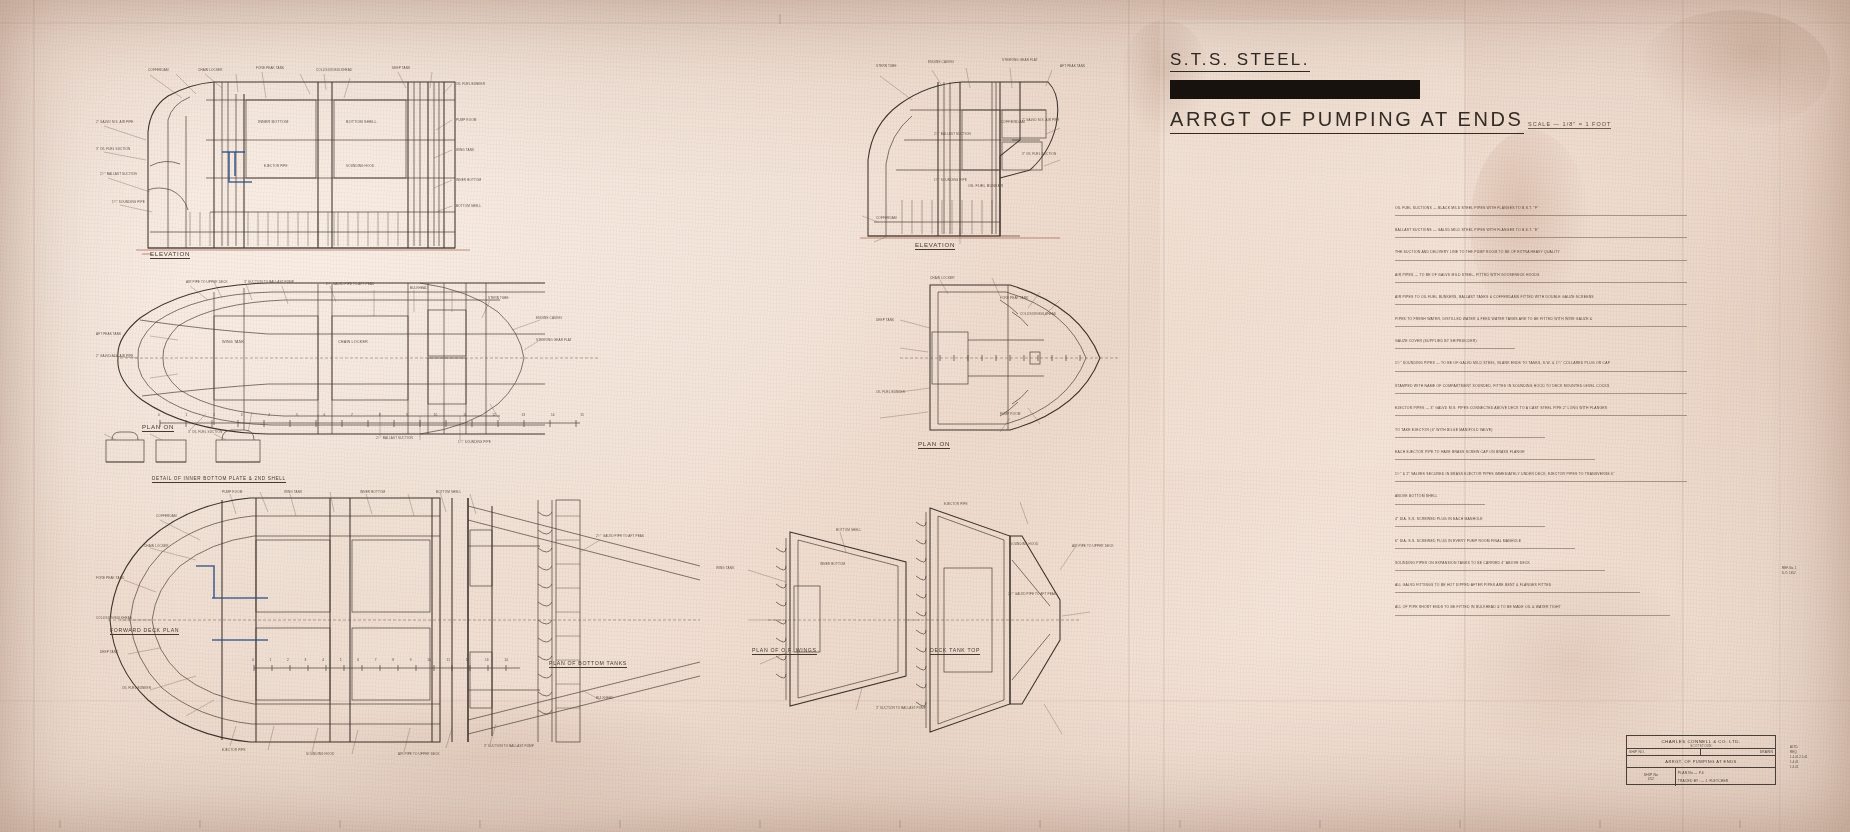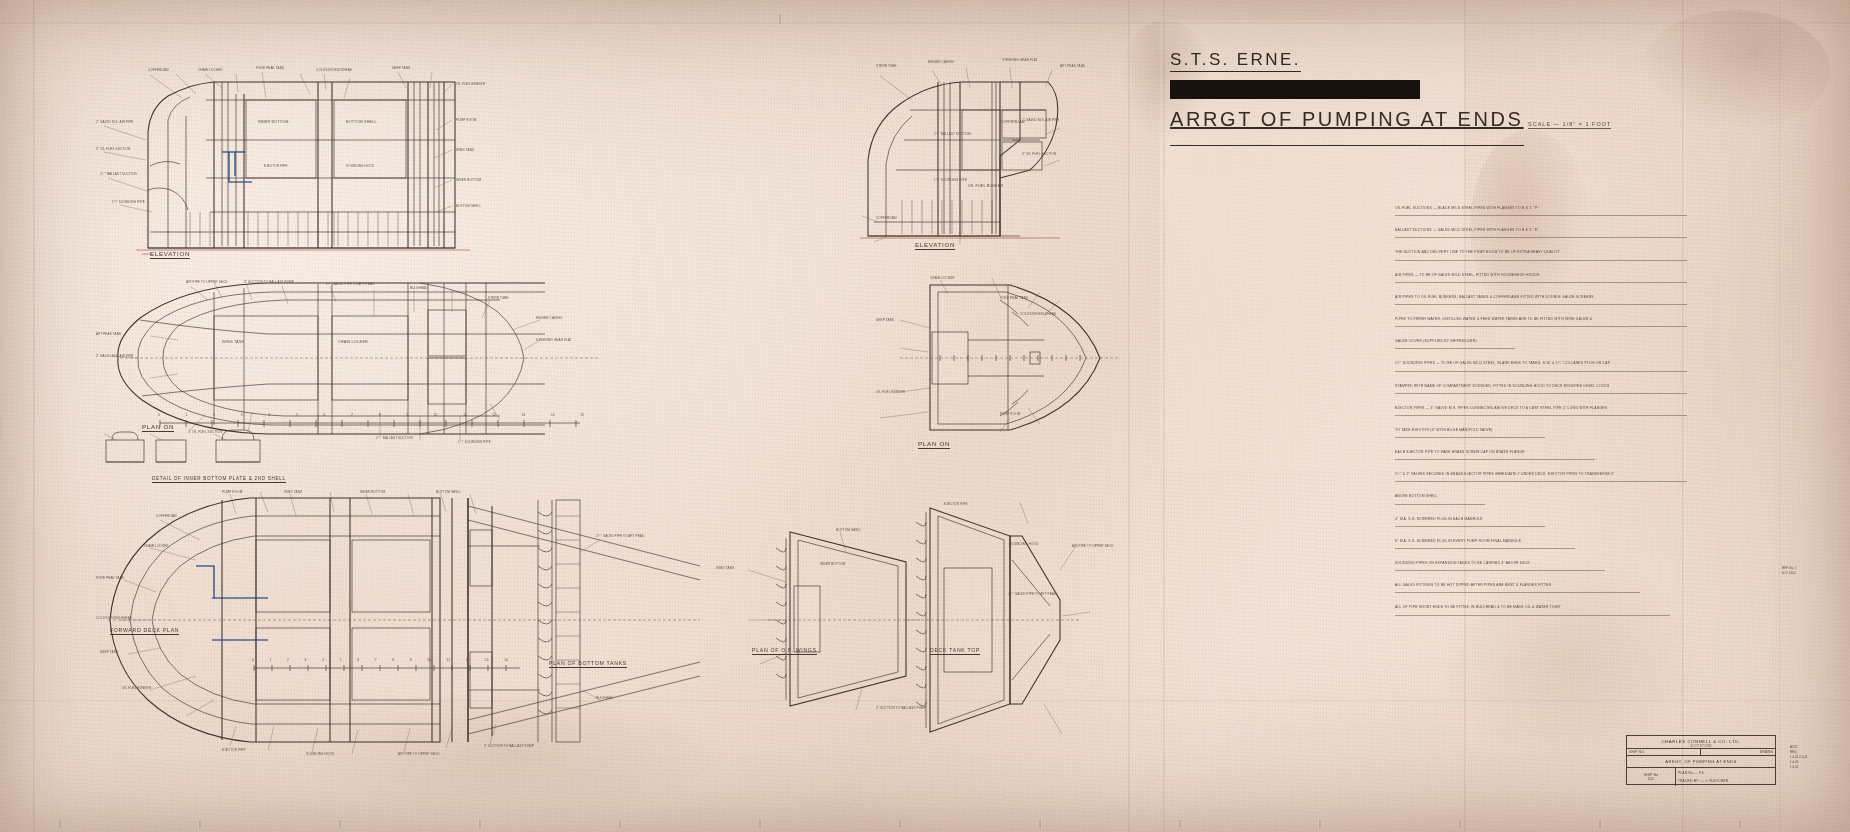--- a/index.html
+++ b/index.html
@@ -43,21 +43,21 @@
 
   .vlabel{position:absolute;color:#45392f;font-size:6.2px;letter-spacing:.7px;
           white-space:nowrap;border-bottom:.7px solid #45392f;padding-bottom:.5px;}
 
   
   #titleblock{position:absolute;left:1170px;top:50px;width:520px;}
   #ts-ship{font-size:17px;letter-spacing:2.4px;color:#2e2722;
            border-bottom:1.6px solid #2e2722;display:inline-block;padding-bottom:1px;}
   #ts-redact{margin-top:8px;width:250px;height:19px;background:#17120e;}
   #ts-main{margin-top:9px;font-size:20px;letter-spacing:2.6px;color:#332b24;
-           border-bottom:1.3px solid #332b24;display:inline-block;padding-bottom:14px;text-decoration:underline;}
+           border-bottom:1.3px solid #332b24;display:inline-block;padding-bottom:2px;}
   #ts-scale{margin-top:7px;font-size:5.5px;letter-spacing:1px;color:#5a4c40;
             border-bottom:.6px solid #6b5b4c;display:inline-block;padding-bottom:1px;}
 
   
   #notes{position:absolute;left:1395px;top:202px;width:292px;}
   #notes .nl{font-size:3.4px;line-height:12.6px;letter-spacing:.22px;color:#55473b;
              white-space:nowrap;border-bottom:.4px solid rgba(110,92,76,.55);
              padding-bottom:.6px;margin-bottom:8px;overflow:hidden;}
 
   
@@ -106,21 +106,21 @@
 
   <div id="edges"></div>
 
   <div class="stain" style="left:1470px;top:130px;width:120px;height:190px;background:radial-gradient(ellipse at 40% 40%,rgba(168,120,85,.22),rgba(168,120,85,0) 70%)"></div>
   <div class="stain" style="left:1120px;top:20px;width:90px;height:120px;background:radial-gradient(ellipse at 50% 40%,rgba(150,105,78,.20),rgba(150,105,78,0) 70%)"></div>
   <div class="stain" style="left:1640px;top:10px;width:190px;height:120px;background:radial-gradient(ellipse at 60% 35%,rgba(150,105,78,.22),rgba(150,105,78,0) 72%)"></div>
   <div class="stain" style="left:300px;top:690px;width:420px;height:130px;background:radial-gradient(ellipse at 50% 50%,rgba(160,115,85,.14),rgba(160,115,85,0) 72%)"></div>
   <div class="stain" style="left:1440px;top:560px;width:260px;height:200px;background:radial-gradient(ellipse at 50% 50%,rgba(160,115,85,.12),rgba(160,115,85,0) 72%)"></div>
 
   <div id="titleblock">
-    <div id="ts-ship">S.T.S. ERNE.</div>
+    <div id="ts-ship">S.T.S. STEEL.</div>
     <div id="ts-redact"></div>
     <div id="ts-main">ARRGT OF PUMPING AT ENDS</div>
     <div id="ts-scale">SCALE — 1/8" = 1 FOOT</div>
   </div>
 
   <div id="notes">
     <div class="nl">OIL FUEL SUCTIONS — BLACK MILD STEEL PIPES WITH FLANGES TO B.S.T. "F"</div>
     <div class="nl">BALLAST SUCTIONS — GALVD MILD STEEL PIPES WITH FLANGES TO B.S.T. "E"</div>
     <div class="nl">THE SUCTION AND DELIVERY LINE TO THE PUMP ROOM TO BE OF EXTRA HEAVY QUALITY</div>
     <div class="nl">AIR PIPES — TO BE OF GALVD MILD STEEL, FITTED WITH GOOSENECK HOODS</div>

